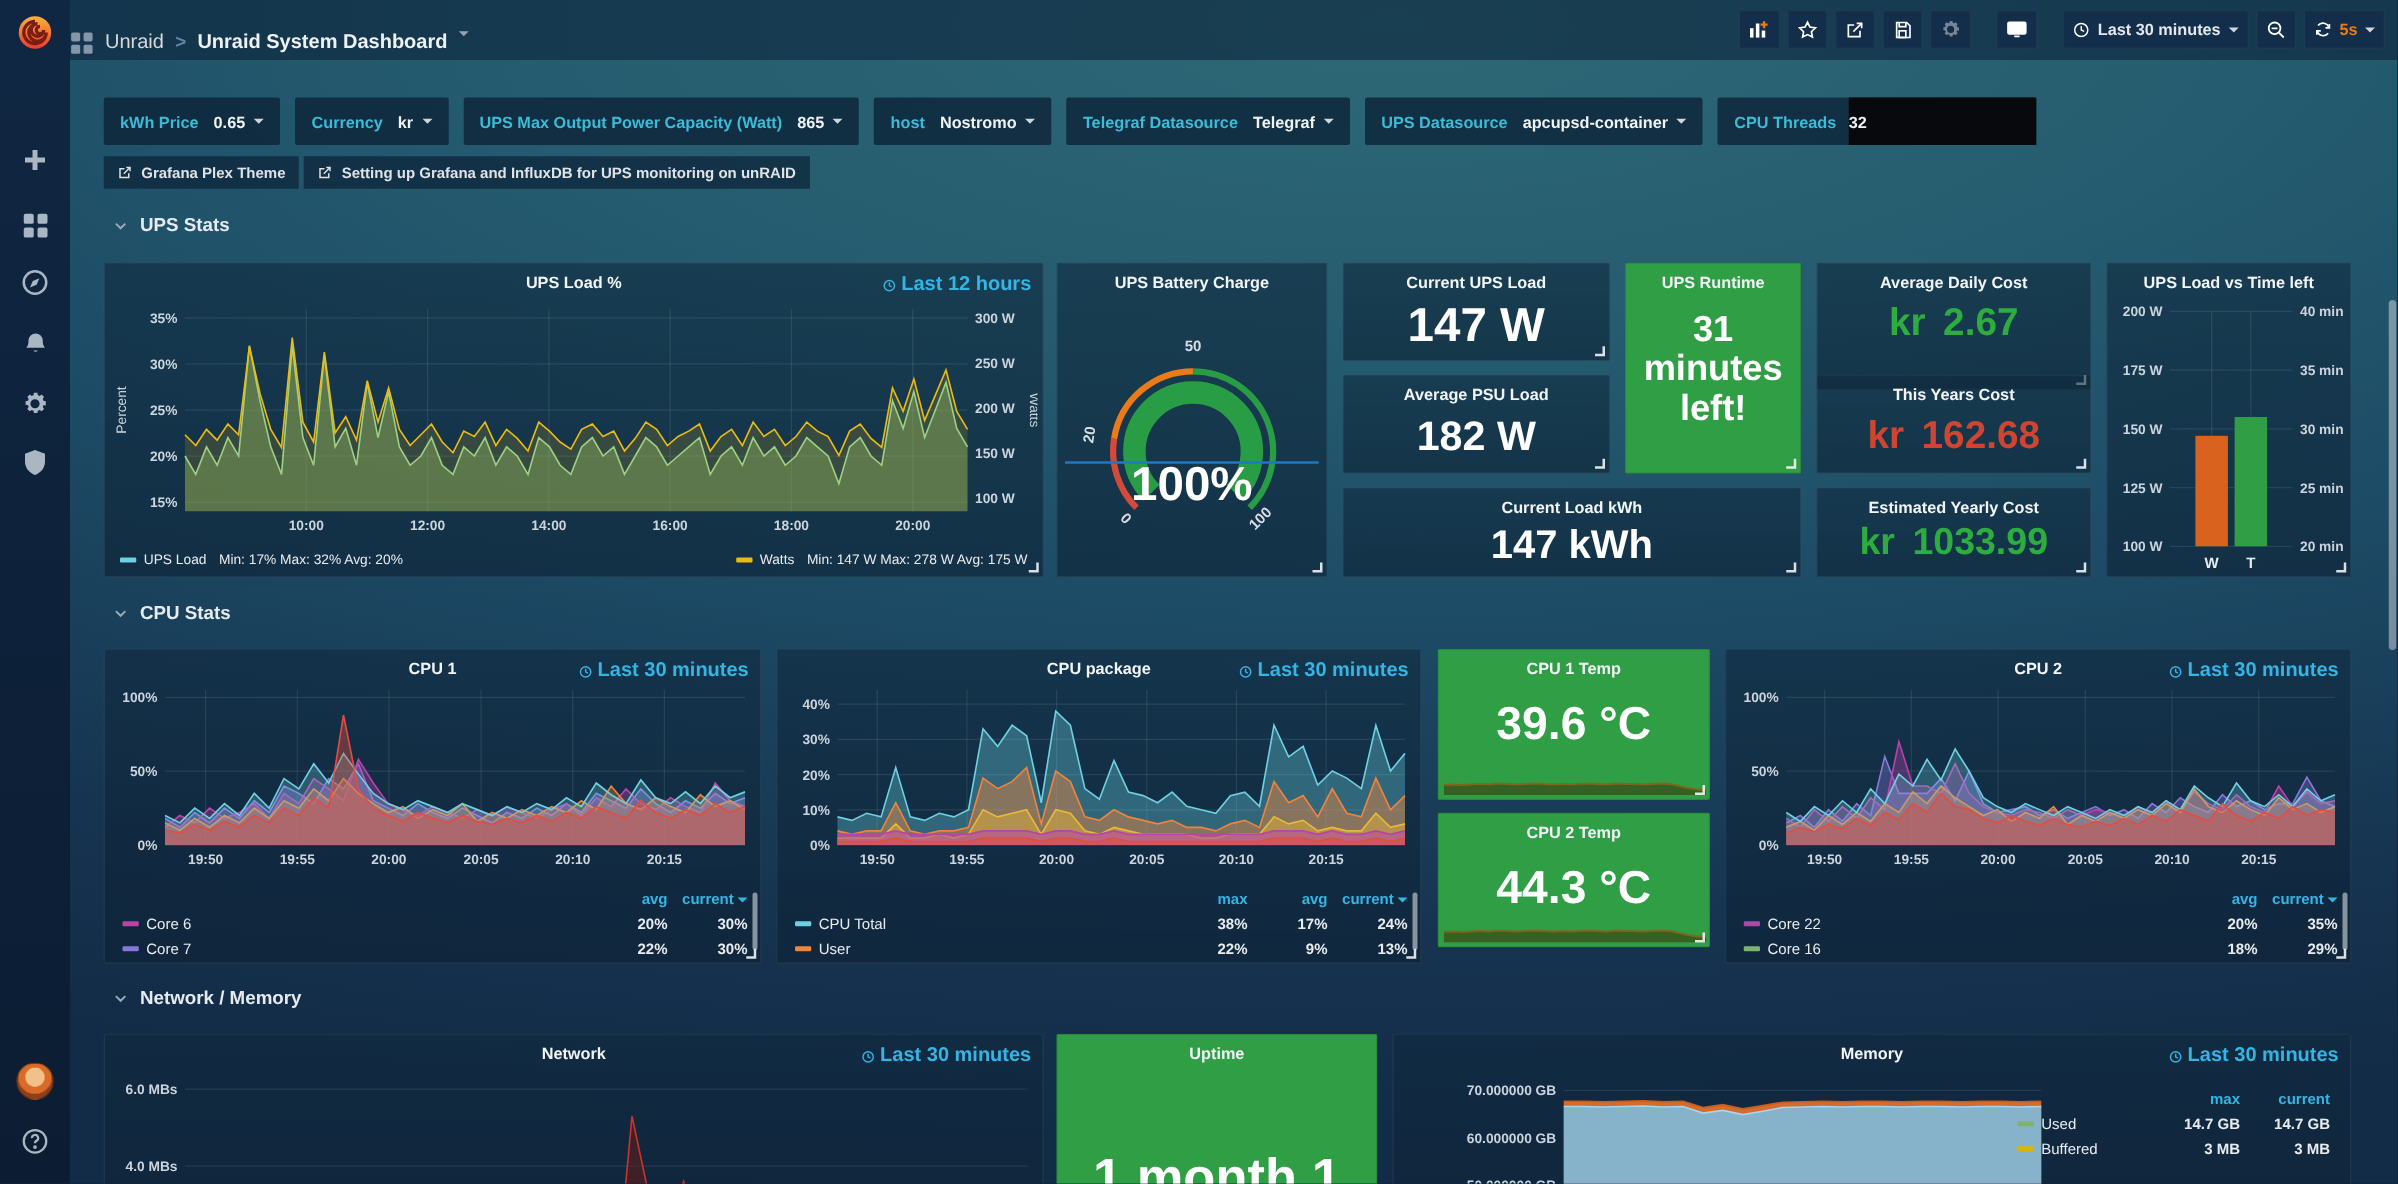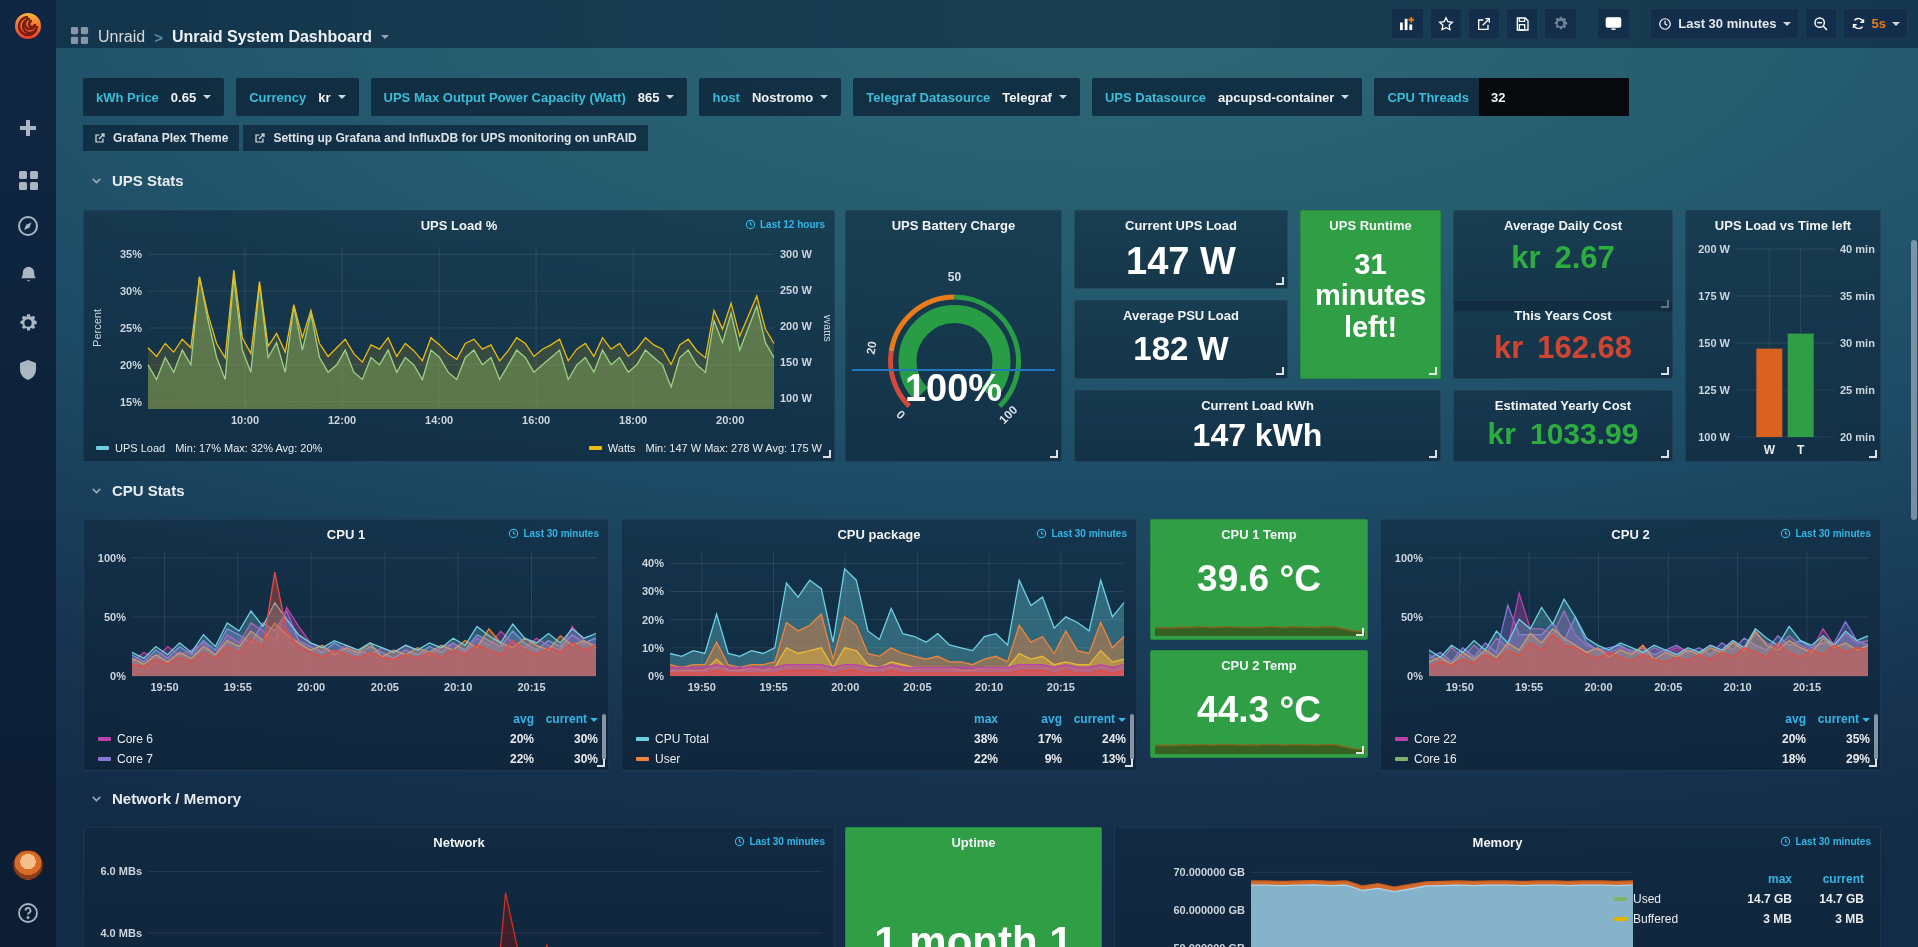--- a/index.html
+++ b/index.html
@@ -5,44 +5,44 @@
   html,body{margin:0;padding:0;background:#0d2238;font-family:"Liberation Sans","DejaVu Sans",sans-serif;}
   *{box-sizing:border-box;}
   .root{position:relative;width:1918px;height:947px;overflow:hidden;
     background:radial-gradient(ellipse 130% 95% at 58% 2%, #2e6876 0%, #255c6f 28%, #1d4c66 52%, #16334f 82%, #122b46 100%);}
   
   .sidebar{position:absolute;left:0;top:0;width:56px;height:947px;background:linear-gradient(180deg,#102743 0%,#0d2038 60%,#0c1d33 100%);z-index:30;}
   .side-ic{position:absolute;left:0;width:56px;height:40px;display:flex;align-items:center;justify-content:center;color:#9fb0bf;cursor:pointer;}
   .side-ic svg{display:block;}
   
   .navbar{position:absolute;left:56px;right:0;top:0;height:48px;background:rgba(10,30,52,0.55);z-index:20;display:flex;align-items:center;}
-  .crumb{display:flex;align-items:center;gap:9px;padding-left:14px;color:#d8d9da;font-size:16px;margin-top:26px;}
+  .crumb{display:flex;gap:9px;color:#d8d9da;font-size:16px;margin-top:26px;}
   .crumb .sep{color:#5f87a8;font-size:15px;font-weight:700;}
   .crumb .title{font-weight:700;color:#eef2f5;}
   .nav-right{position:absolute;right:10px;top:8px;display:flex;align-items:center;gap:6px;}
   .nbtn{height:31px;min-width:31px;background:#132e4a;border:1px solid rgba(255,255,255,0.05);border-radius:2px;display:flex;align-items:center;justify-content:center;color:#e3e8ec;cursor:pointer;padding:0 7px;gap:6px;font-size:13px;font-weight:700;}
   .nbtn.gap{margin-right:14px;}
   .caret{width:0;height:0;border-left:4px solid transparent;border-right:4px solid transparent;border-top:4px solid #cfd6dc;display:inline-block;}
   
   .varrow{position:absolute;left:83px;top:78px;display:flex;gap:12px;z-index:5;}
   .varbox{height:38px;background:rgba(12,33,54,0.78);border-radius:2px;display:flex;align-items:center;padding:0 13px;gap:12px;cursor:pointer;}
   .varlab{color:var(--cyan,#3bbcd9);font-size:13px;font-weight:700;}
   .varval{color:#f0f3f5;font-size:13px;font-weight:700;display:flex;align-items:center;gap:7px;}
-  .varinput{height:38px;width:150px;background:#07090c;border:none;color:#f0f3f5;font-size:13px;font-weight:700;padding:0 12px;font-family:inherit;margin-left:-2px;}
+  .varinput{height:38px;width:150px;background:#07090c;border:none;color:#f0f3f5;font-size:13px;font-weight:700;padding:0 0;font-family:inherit;margin-left:-2px;}
   .linkrow{position:absolute;left:83px;top:125px;display:flex;gap:4px;z-index:5;}
   .dlink{height:26px;background:rgba(12,33,54,0.7);display:flex;align-items:center;gap:7px;padding:0 11px;color:#dde3e8;font-size:12px;font-weight:700;cursor:pointer;}
   
   .sec{position:absolute;display:flex;align-items:center;gap:9px;color:#e6ebf0;font-size:15px;font-weight:700;cursor:pointer;}
   .sec svg{color:#9aa8b5;}
   
   .panel{position:absolute;background:linear-gradient(180deg,rgba(16,41,62,0.60),rgba(13,33,52,0.62));border:1px solid rgba(150,185,210,0.10);border-radius:2px;}
   .panel::after{content:"";position:absolute;right:3px;bottom:3px;width:6px;height:6px;border-right:2px solid rgba(255,255,255,0.85);border-bottom:2px solid rgba(255,255,255,0.85);}
   .panel-green{background:var(--panelgreen,#2f9e44);border:1px solid rgba(0,0,0,0.12);}
   .ptitle{position:absolute;top:7px;left:0;right:0;text-align:center;color:#f2f5f7;font-size:13px;font-weight:700;}
-  .badge{position:absolute;top:8px;right:9px;display:flex;align-items:center;gap:4px;color:var(--blue,#33b5e5);font-size:10px;font-weight:700;cursor:pointer;}
+  .badge{position:absolute;top:8px;right:9px;display:flex;align-items:center;gap:4px;color:var(--blue,#33b5e5);font-size:16px;font-weight:700;cursor:pointer;}
   .chart{position:absolute;}
   .statval{position:absolute;left:0;right:0;text-align:center;color:#fff;font-weight:700;}
   .kr{display:inline-block;margin-right:14px;}
   
   .ups-legend{position:absolute;left:12px;right:12px;bottom:7px;display:flex;justify-content:space-between;font-size:11px;font-weight:400;color:#e8ecef;}
   .litem{display:flex;align-items:center;gap:6px;}
   .sw{width:13px;height:4px;border-radius:1px;display:inline-block;}
   .lstats{margin-left:4px;}
   .plegend{position:absolute;left:14px;right:10px;bottom:4px;font-size:12px;color:#e8ecef;}
   .lhead{display:flex;justify-content:flex-end;font-weight:700;color:var(--blue,#33b5e5);}

